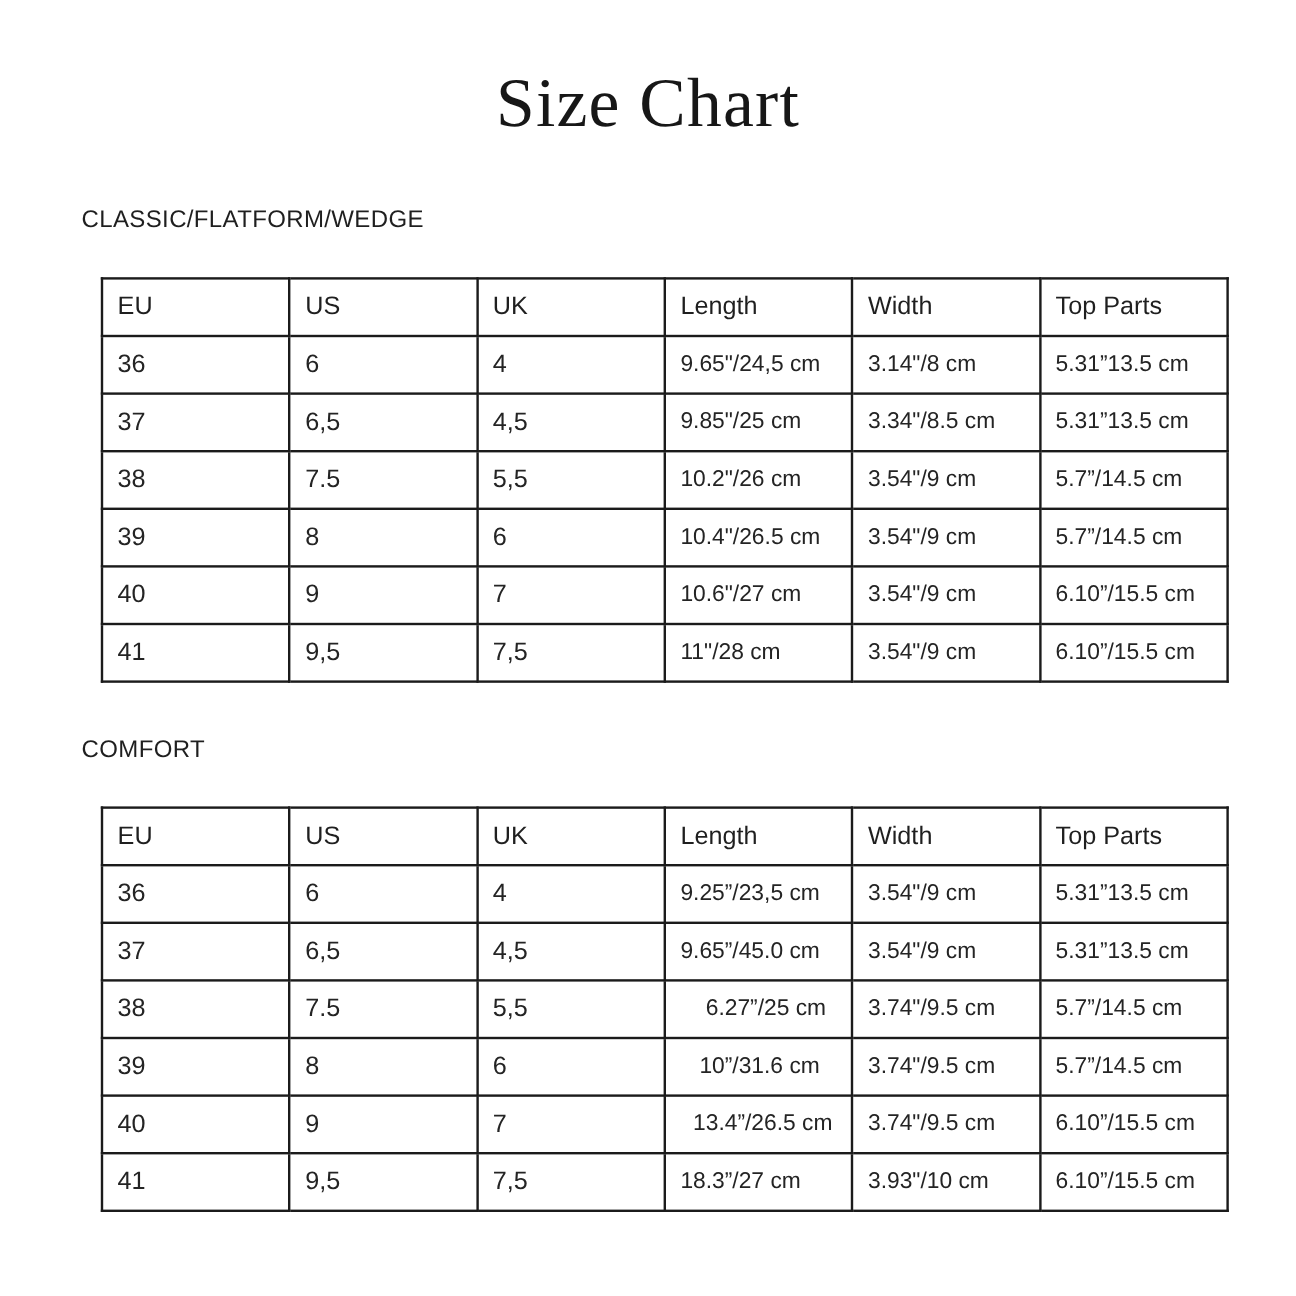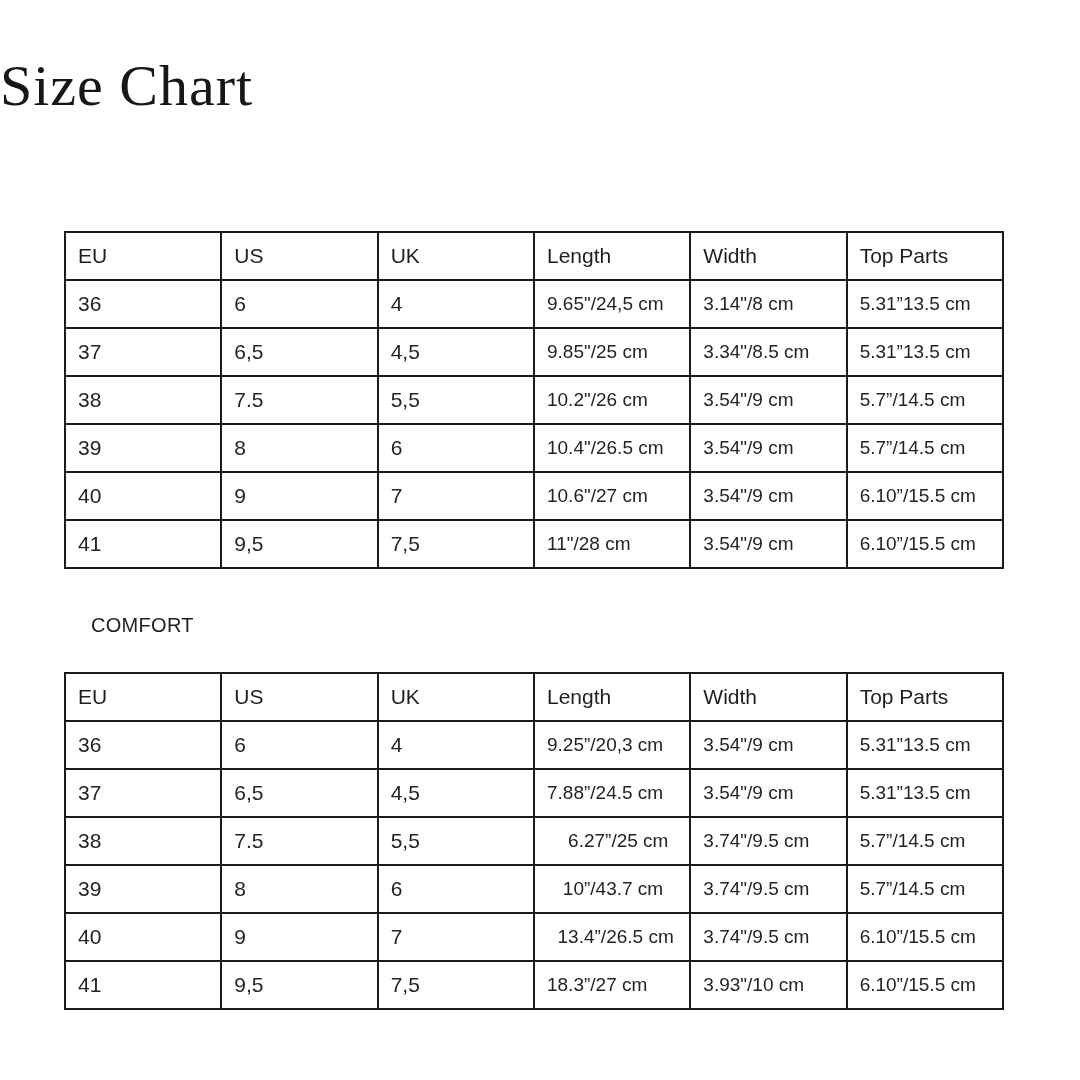--- a/index.html
+++ b/index.html
@@ -14,39 +14,40 @@
     background: #ffffff;
     font-family: "Liberation Sans", "DejaVu Sans", sans-serif;
     color: #212121;
     overflow: hidden;
   }
   .page-title {
     position: absolute;
     top: 52px;
     left: 0;
     width: 100%;
+    text-align: center;
     font-family: "Liberation Serif", "DejaVu Serif", serif;
     font-size: 58px;
     font-weight: 500;
     letter-spacing: 1px;
     color: #171717;
   }
   .section-label {
     position: absolute;
     left: 68px;
     font-size: 20px;
     letter-spacing: 0.3px;
     color: #1f1f1f;
   }
   #section-label-1 { top: 172px; }
-  #section-label-2 { top: 614px; margin-left: 23px; }
+  #section-label-2 { top: 614px; }
 
   table.size-table {
     position: absolute;
-    left: 64px;
+    left: 84px;
     width: 940px;
     border-collapse: collapse;
     table-layout: fixed;
     background: #ffffff;
   }
   #size-table-1 { top: 231px; }
   #size-table-2 { top: 672px; }
 
   .size-table th,
   .size-table td {
@@ -72,20 +73,21 @@
     font-size: 19px;
   }
 </style>
 </head>
 <body>
 
 <div class="canvas">
 
   <div class="page-title">Size Chart</div>
 
+  <div class="section-label" id="section-label-1">CLASSIC/FLATFORM/WEDGE</div>
 
   <table class="size-table" id="size-table-1">
     <thead>
       <tr>
           <th>EU</th>
           <th>US</th>
           <th>UK</th>
           <th>Length</th>
           <th>Width</th>
           <th>Top Parts</th>
@@ -154,45 +156,45 @@
           <th>Length</th>
           <th>Width</th>
           <th>Top Parts</th>
         </tr>
     </thead>
     <tbody>
         <tr>
           <td>36</td>
           <td>6</td>
           <td>4</td>
-          <td>9.25”/20,3 cm</td>
+          <td>9.25”/23,5 cm</td>
           <td>3.54"/9 cm</td>
           <td>5.31”13.5 cm</td>
         </tr>
         <tr>
           <td>37</td>
           <td>6,5</td>
           <td>4,5</td>
-          <td>7.88”/24.5 cm</td>
+          <td>9.65”/45.0 cm</td>
           <td>3.54"/9 cm</td>
           <td>5.31”13.5 cm</td>
         </tr>
         <tr>
           <td>38</td>
           <td>7.5</td>
           <td>5,5</td>
           <td>    6.27”/25 cm</td>
           <td>3.74"/9.5 cm</td>
           <td>5.7”/14.5 cm</td>
         </tr>
         <tr>
           <td>39</td>
           <td>8</td>
           <td>6</td>
-          <td>   10”/43.7 cm</td>
+          <td>   10”/31.6 cm</td>
           <td>3.74"/9.5 cm</td>
           <td>5.7”/14.5 cm</td>
         </tr>
         <tr>
           <td>40</td>
           <td>9</td>
           <td>7</td>
           <td>  13.4”/26.5 cm</td>
           <td>3.74"/9.5 cm</td>
           <td>6.10”/15.5 cm</td>

